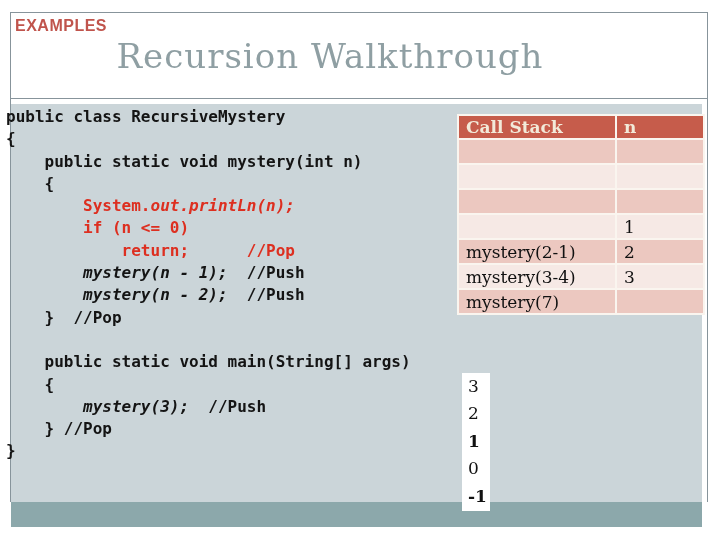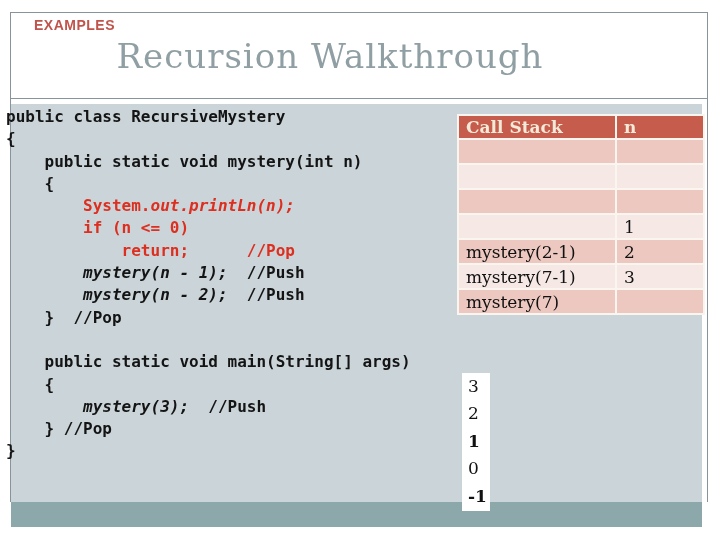--- a/index.html
+++ b/index.html
@@ -27,22 +27,22 @@
     border-top: 1px solid var(--frame-line);
     border-left: 1px solid var(--frame-line);
     border-right: 1px solid var(--frame-line);
     background: transparent;
   }
   .header-underline {
     position: absolute; left: 10px; top: 98px; width: 698px; height: 1px;
     background: var(--frame-line);
   }
   .kicker {
-    position: absolute; left: 34px; top: 17px;
-    font-weight: bold; font-size: 14px; letter-spacing: 0.5px;
+    position: absolute; left: 15px; top: 17px;
+    font-weight: bold; font-size: 16px; letter-spacing: 0.5px;
     color: var(--accent-red);
   }
   .slide-title {
     position: absolute; left: 10px; top: 37px; width: 640px;
     text-align: center;
     font-family: "DejaVu Serif", serif;
     font-size: 34px; line-height: 38px;
     color: var(--title-gray);
     letter-spacing: 1px;
   }
@@ -138,21 +138,21 @@
       </tr>
       <tr>
         <td>&nbsp;</td>
         <td>1</td>
       </tr>
       <tr>
         <td>mystery(2-1)</td>
         <td>2</td>
       </tr>
       <tr>
-        <td>mystery(7-1)</td>
+        <td>mystery(3-4)</td>
         <td>3</td>
       </tr>
       <tr>
         <td>mystery(7)</td>
         <td>&nbsp;</td>
       </tr>
     </tbody>
 </table>
 
 <div class="output-strip">

